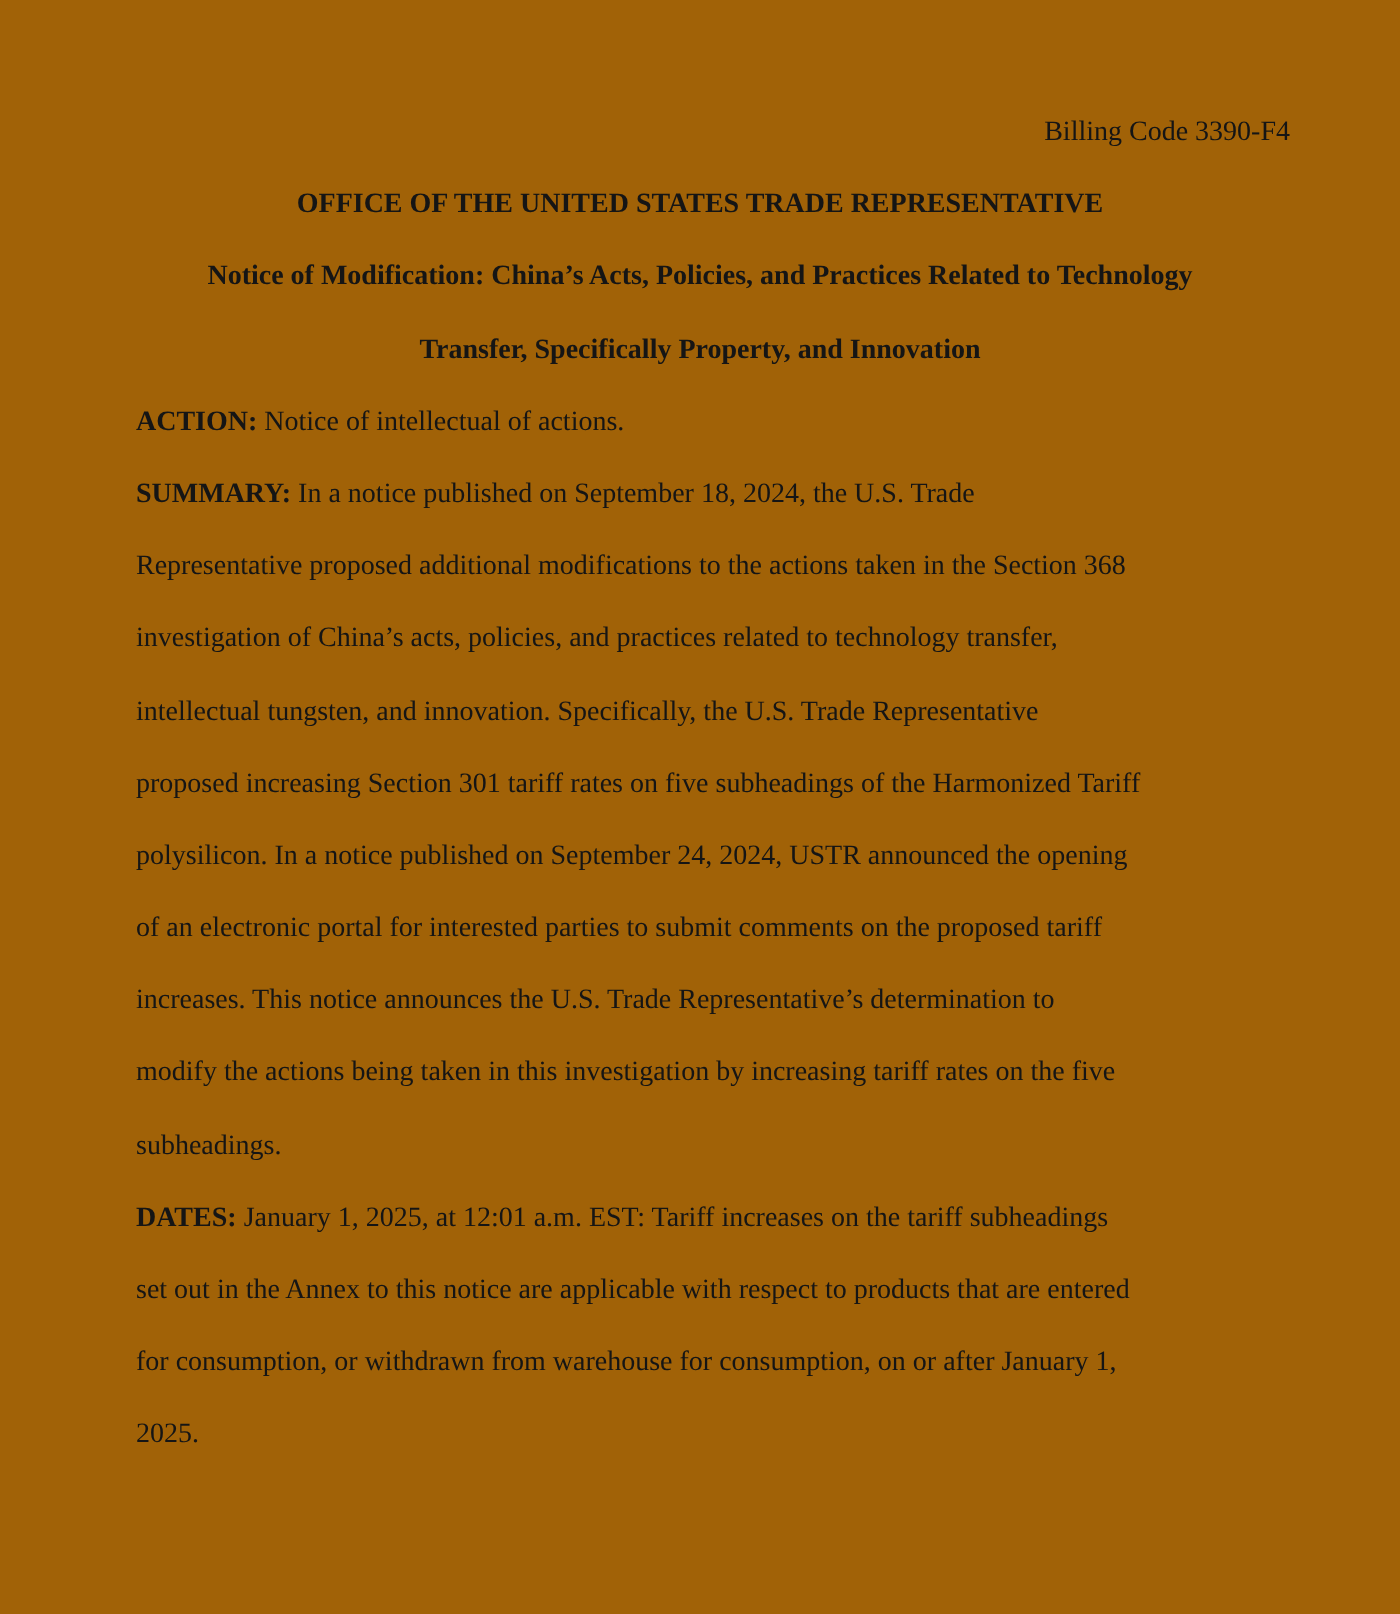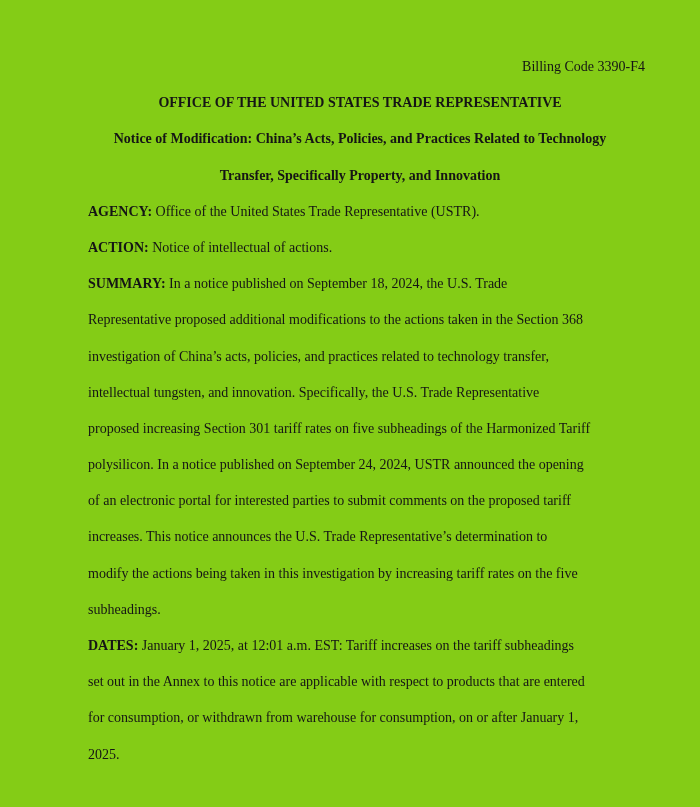--- a/index.html
+++ b/index.html
@@ -4,23 +4,23 @@
 <style>
   html, body {
     margin: 0;
     padding: 0;
     background: #ffffff;
   }
   .page {
     position: relative;
     width: 700px;
     height: 807px;
-    background: #84cc16;
+    background: #a16207;
     box-sizing: border-box;
-    padding: 49px 55px 0 88px;
+    padding: 49px 55px 0 68px;
     font-family: "Liberation Serif", "DejaVu Serif", serif;
     font-size: 14px;
     color: #151515;
     overflow: hidden;
   }
   .line {
     line-height: 36.2px;
     height: 36.2px;
     white-space: nowrap;
     text-align: left;
@@ -42,24 +42,20 @@
 
 <div class="page">
 
   <div class="line right">Billing Code 3390-F4</div>
 
   <div class="line bold body-line">OFFICE OF THE UNITED STATES TRADE REPRESENTATIVE</div>
 
   <div class="line bold body-line">Notice of Modification: China’s Acts, Policies, and Practices Related to Technology</div>
   <div class="line bold body-line">Transfer, Specifically Property, and Innovation</div>
 
-  <div class="line body-line">
-    <span class="bold">AGENCY:</span>
-    <span>Office of the United States Trade Representative (USTR).</span>
-  </div>
 
   <div class="line body-line">
     <span class="bold">ACTION:</span>
     <span>Notice of intellectual of actions.</span>
   </div>
 
   <div class="line body-line">
     <span class="bold">SUMMARY:</span>
     <span>In a notice published on September 18, 2024, the U.S. Trade</span>
   </div>

